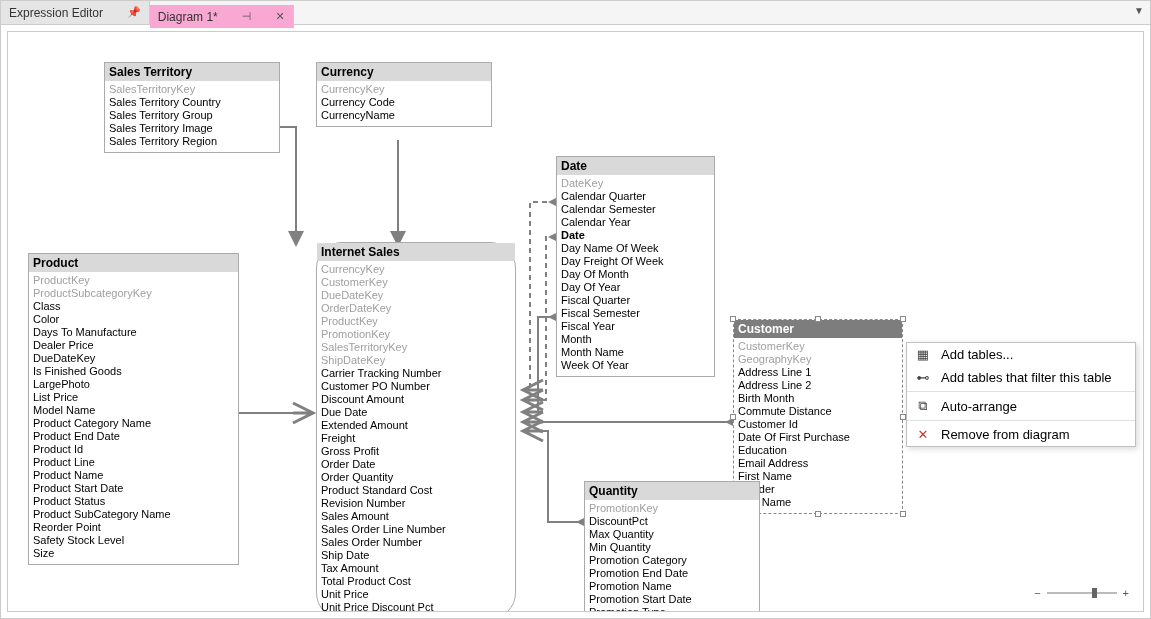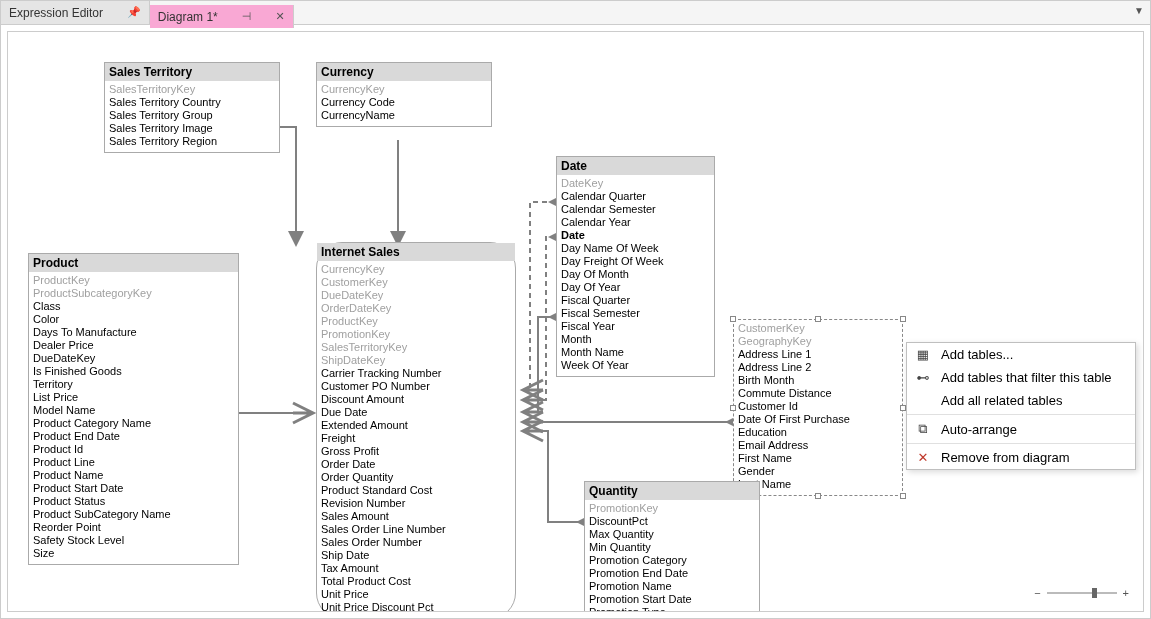--- a/index.html
+++ b/index.html
@@ -184,21 +184,21 @@
     <div class="entity-title">Product</div>
     <div class="entity-body">
           <div class="f key">ProductKey</div>
           <div class="f key">ProductSubcategoryKey</div>
           <div class="f">Class</div>
           <div class="f">Color</div>
           <div class="f">Days To Manufacture</div>
           <div class="f">Dealer Price</div>
           <div class="f">DueDateKey</div>
           <div class="f">Is Finished Goods</div>
-          <div class="f">Territory</div>
+          <div class="f">LargePhoto</div>
           <div class="f">List Price</div>
           <div class="f">Model Name</div>
           <div class="f">Product Category Name</div>
           <div class="f">Product End Date</div>
           <div class="f">Product Id</div>
           <div class="f">Product Line</div>
           <div class="f">Product Name</div>
           <div class="f">Product Start Date</div>
           <div class="f">Product Status</div>
           <div class="f">Product SubCategory Name</div>
@@ -256,20 +256,21 @@
           <div class="f">Fiscal Quarter</div>
           <div class="f">Fiscal Semester</div>
           <div class="f">Fiscal Year</div>
           <div class="f">Month</div>
           <div class="f">Month Name</div>
           <div class="f">Week Of Year</div>
         </div>
   </div>
 
   <div class="entity selected" style="left:725px;top:287px;width:170px;">
+    <div class="entity-title">Customer</div>
     <div class="entity-body">
           <div class="f key">CustomerKey</div>
           <div class="f key">GeographyKey</div>
           <div class="f">Address Line 1</div>
           <div class="f">Address Line 2</div>
           <div class="f">Birth Month</div>
           <div class="f">Commute Distance</div>
           <div class="f">Customer Id</div>
           <div class="f">Date Of First Purchase</div>
           <div class="f">Education</div>
@@ -305,24 +306,20 @@
 
   <div class="context-menu" style="left:898px;top:310px;width:230px;">
     <div class="row">
       <span class="ico">▦</span>
       <span>Add tables...</span>
     </div>
     <div class="row">
       <span class="ico">⊷</span>
       <span>Add tables that filter this table</span>
     </div>
-    <div class="row">
-      <span class="ico"></span>
-      <span>Add all related tables</span>
-    </div>
     <hr>
     <div class="row">
       <span class="ico">⧉</span>
       <span>Auto-arrange</span>
     </div>
     <hr>
     <div class="row">
       <span class="ico red">✕</span>
       <span>Remove from diagram</span>
     </div>

